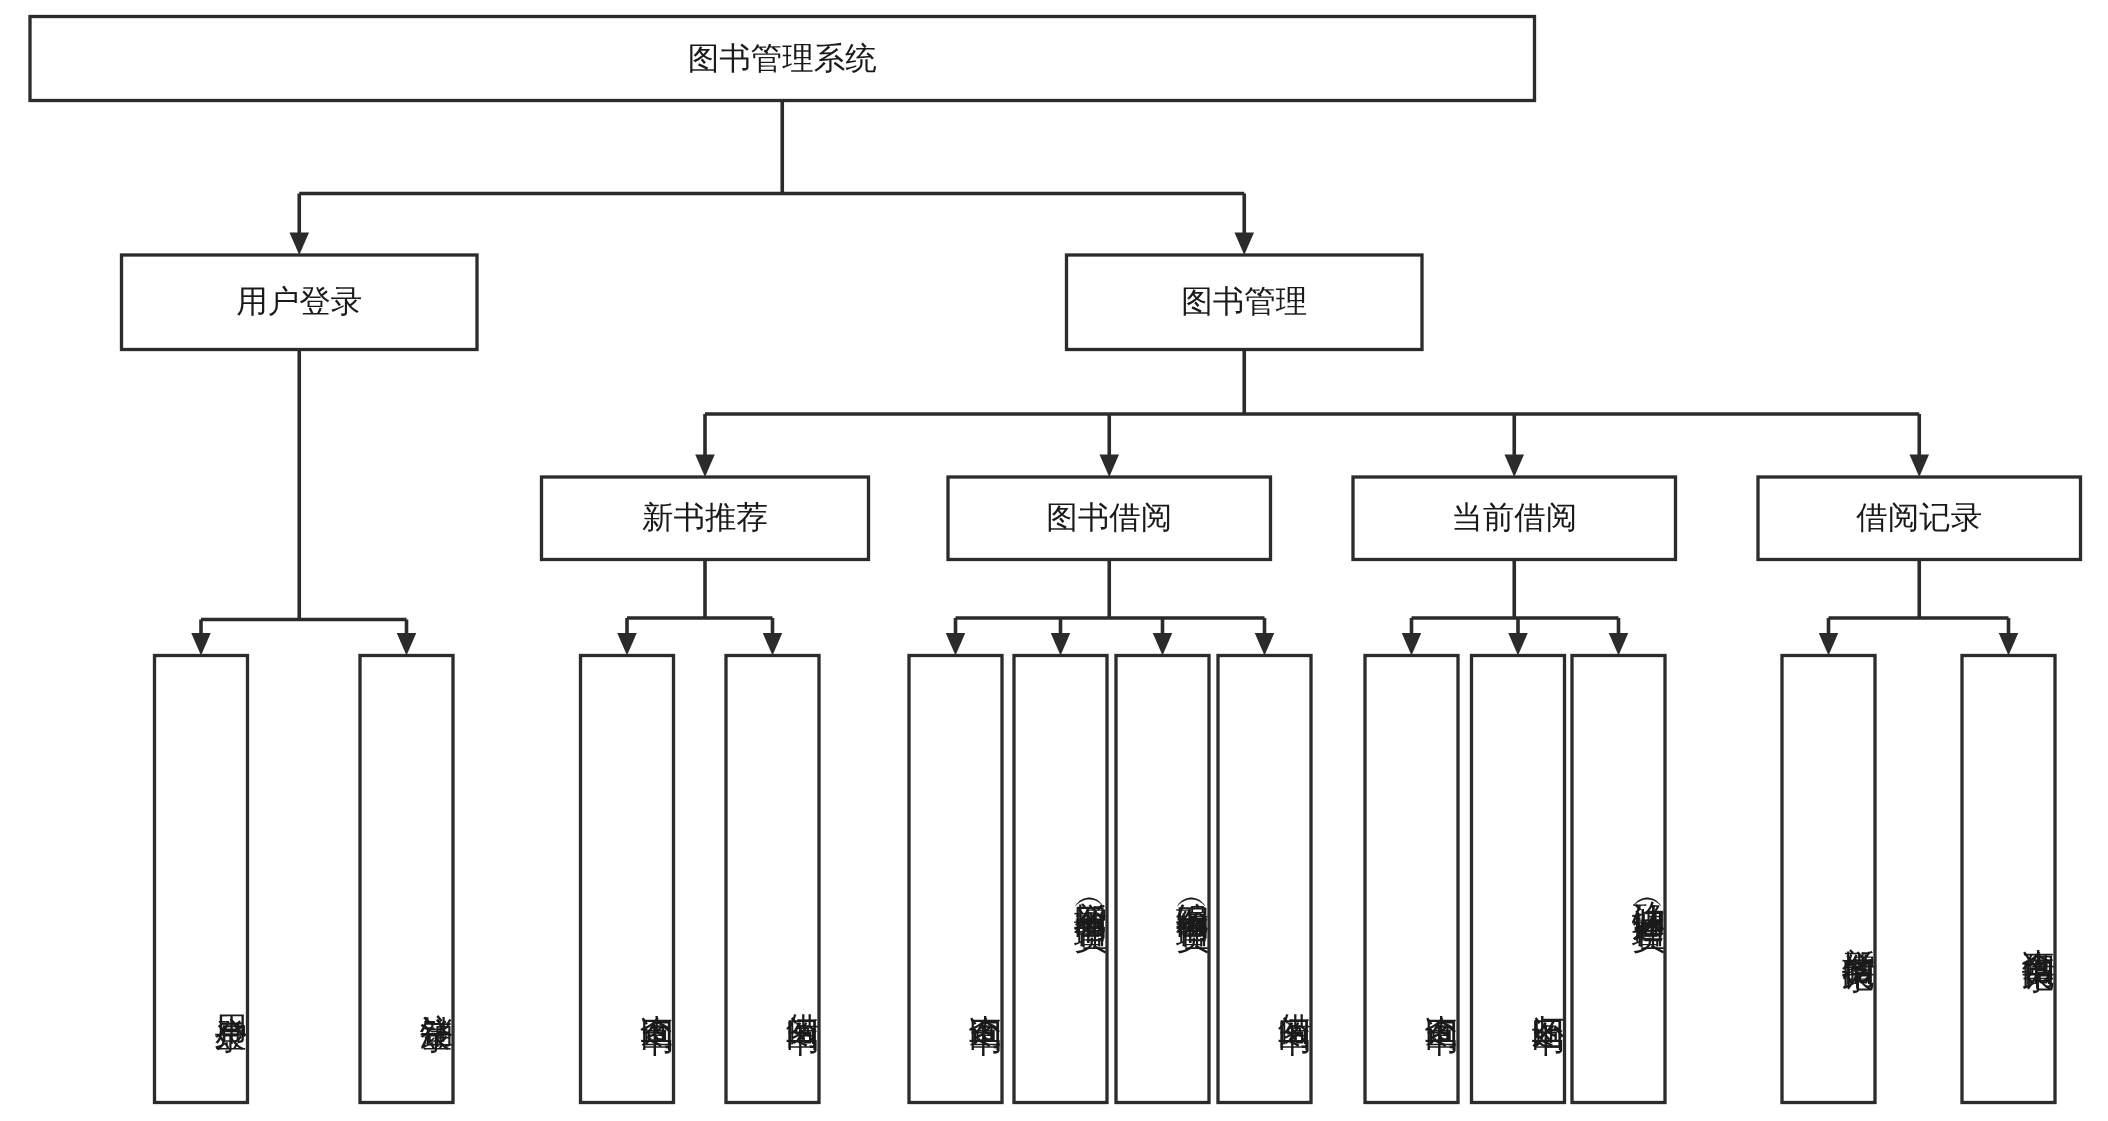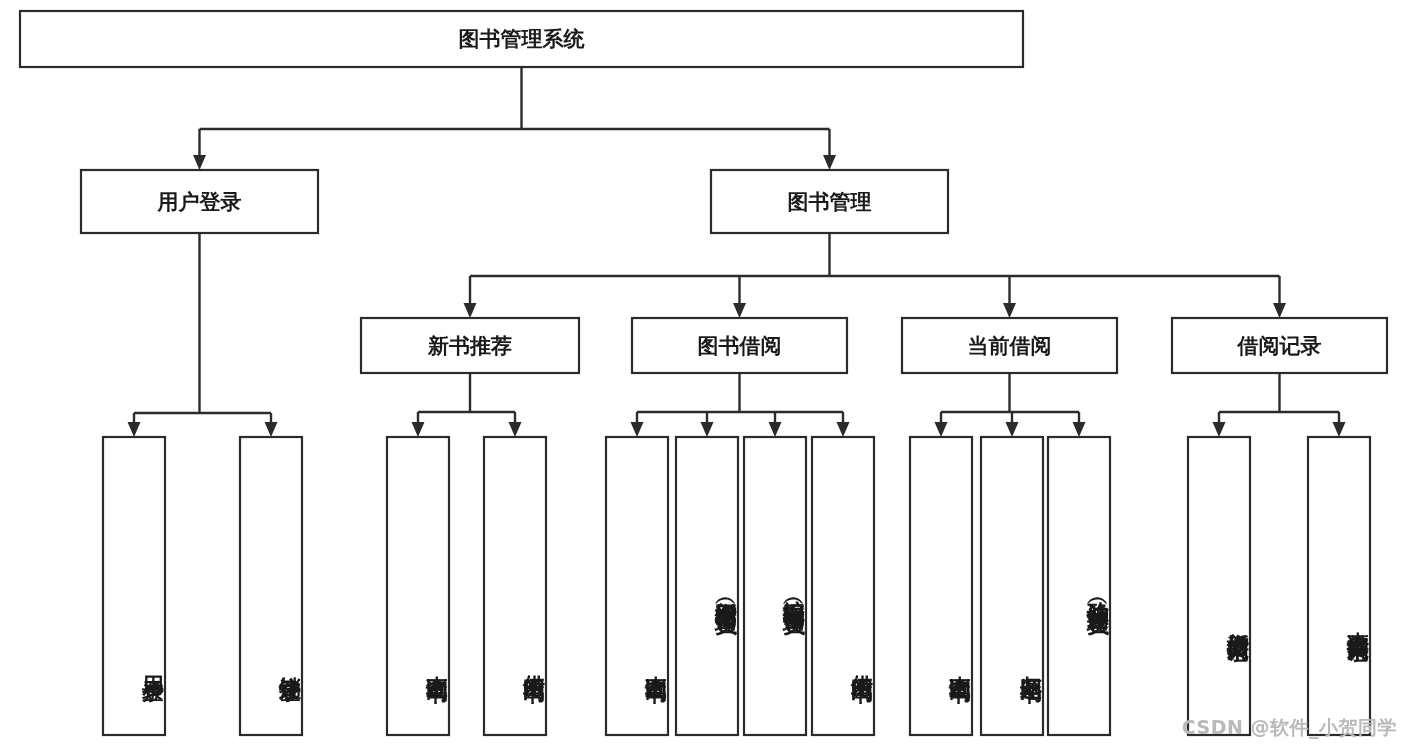--- a/index.html
+++ b/index.html
@@ -11,21 +11,20 @@
     width: 1405px;
     height: 747px;
     font-family: "DejaVu Sans", "Liberation Sans", sans-serif;
     overflow: hidden;
   }
   #diagram-root {
     position: relative;
     width: 1405px;
     height: 747px;
     background: #ffffff;
-    font-weight: bold;
   }
   svg#tree-svg {
     position: absolute;
     left: 0;
     top: 0;
     width: 1405px;
     height: 747px;
     display: block;
   }
   .node-box {
@@ -190,15 +189,14 @@
       <div class="vlabel" style="left: 676px; top: 437px; width: 62px; height: 298px; display: flex; align-items: flex-start; justify-content: center; padding-top: 6px;">新增图书（管理员）</div>
       <div class="vlabel" style="left: 744px; top: 437px; width: 62px; height: 298px; display: flex; align-items: flex-start; justify-content: center; padding-top: 6px;">编辑图书（管理员）</div>
       <div class="vlabel" style="left: 812px; top: 437px; width: 62px; height: 298px; display: flex; align-items: flex-start; justify-content: center; padding-top: 76px;">借阅图书</div>
       <div class="vlabel" style="left: 910px; top: 437px; width: 62px; height: 298px; display: flex; align-items: flex-start; justify-content: center; padding-top: 76px;">查询图书</div>
       <div class="vlabel" style="left: 981px; top: 437px; width: 62px; height: 298px; display: flex; align-items: flex-start; justify-content: center; padding-top: 76px;">归还图书</div>
       <div class="vlabel" style="left: 1048px; top: 437px; width: 62px; height: 298px; display: flex; align-items: flex-start; justify-content: center; padding-top: 6px;">确认归还（管理员）</div>
       <div class="vlabel" style="left: 1188px; top: 437px; width: 62px; height: 298px; display: flex; align-items: flex-start; justify-content: center; padding-top: 34px;">新增借阅记录</div>
       <div class="vlabel" style="left: 1308px; top: 437px; width: 62px; height: 298px; display: flex; align-items: flex-start; justify-content: center; padding-top: 34px;">查询借阅记录</div>
     </div>
 
-  <div id="watermark">CSDN @软件_小贺同学</div>
 
 </div>
 
 </body></html>

